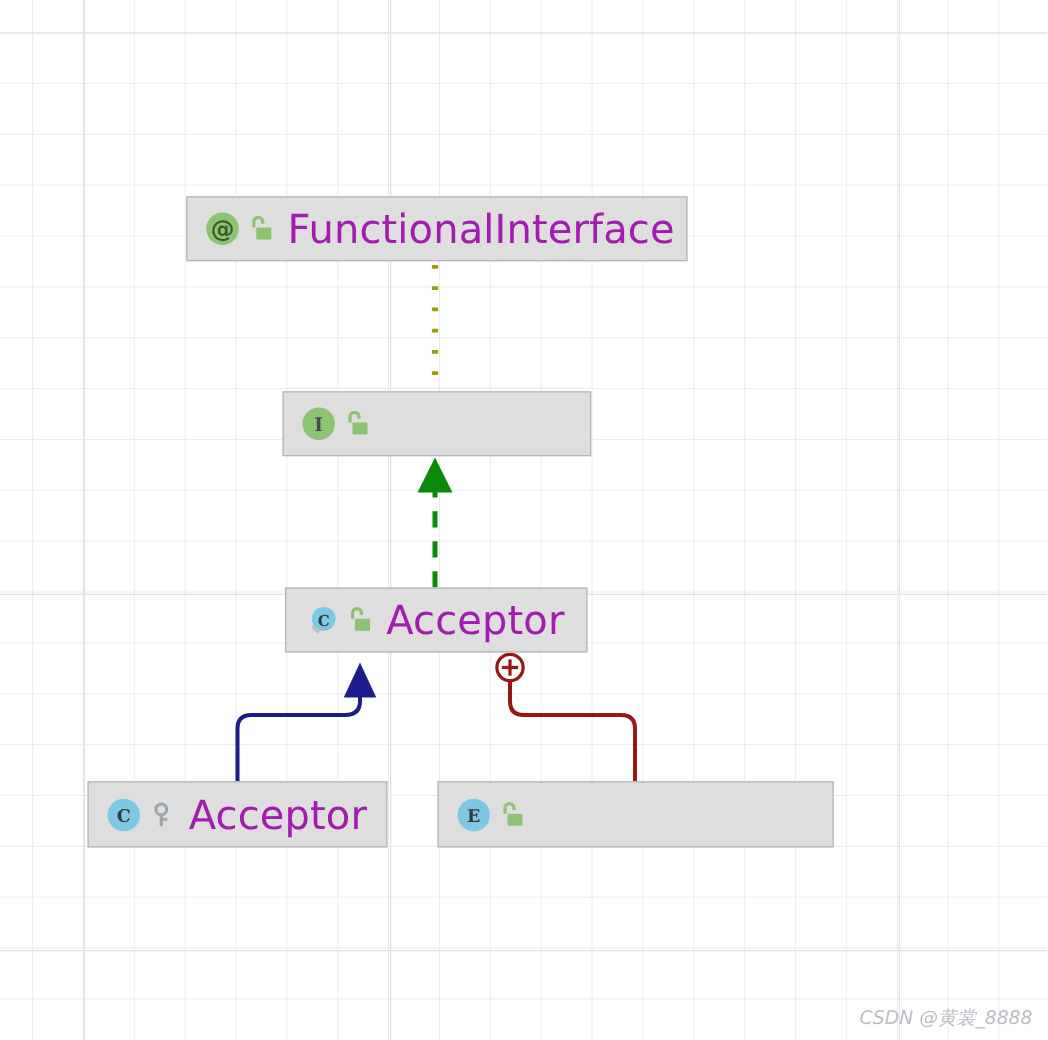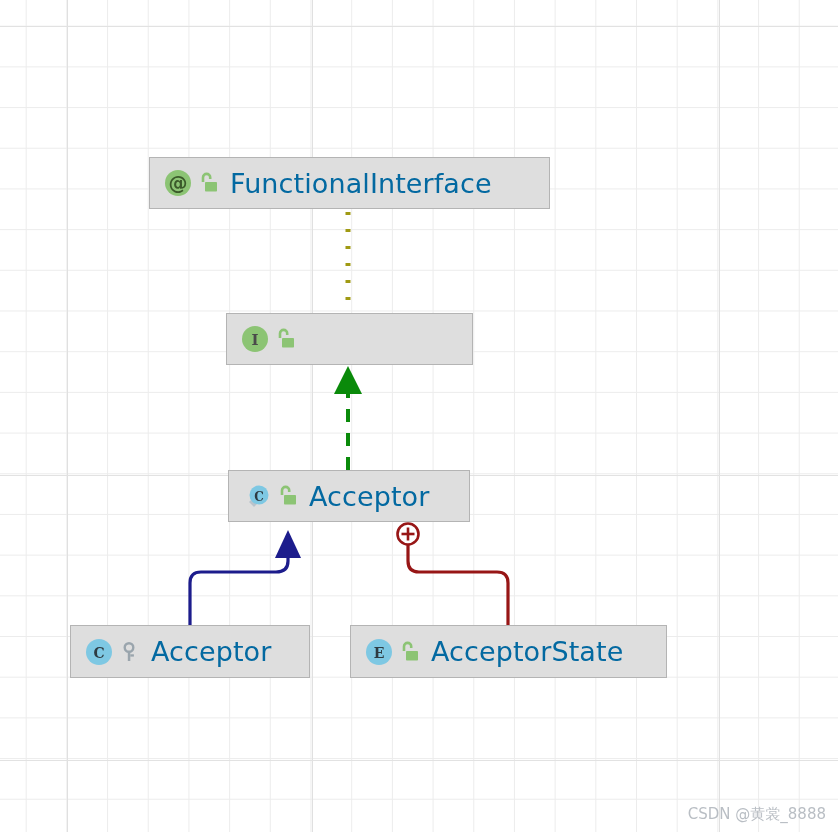--- a/index.html
+++ b/index.html
@@ -56,22 +56,22 @@
     position: absolute;
     box-sizing: border-box;
     background: #dedede;
     border: 1px solid #b4b4b4;
     display: flex;
     align-items: center;
     padding: 0 14px;
     box-shadow: 0 0 0 0 rgba(0,0,0,0);
   }
   .uml-node .node-label {
-    font-size: 27px;
-    color: #0369a1;
+    font-size: 32px;
+    color: #a21caf;
     line-height: 1;
     letter-spacing: 0.1px;
     white-space: nowrap;
   }
 
   .icon-slot {
     display: inline-flex;
     align-items: center;
     justify-content: center;
     flex: none;
@@ -198,18 +198,17 @@
         <circle cx="14" cy="14" r="13" fill="#7ec8e3"></circle>
         <text x="14" y="19.5" text-anchor="middle" font-family="DejaVu Serif, serif" font-size="14" font-weight="bold" fill="#2e3b42">E</text>
       </svg>
     </span>
     <span class="icon-slot vis-icon">
       <svg viewBox="0 0 20 22" width="20" height="22" xmlns="http://www.w3.org/2000/svg">
         <path d="M5 10 L5 5.5 A3.6 3.6 0 0 1 12.2 5.5 L12.2 7" fill="none" stroke="#8cc474" stroke-width="2.6"></path>
         <rect x="7" y="10" width="12" height="9.5" rx="0.8" fill="#8cc474"></rect>
       </svg>
     </span>
-    <span class="node-label">AcceptorState</span>
-  </div>
-
-  <div id="watermark" style="color: rgb(185, 190, 196);">CSDN @黄裳_8888</div>
+  </div>
+
+  <div id="watermark" style="color: rgb(185, 190, 196); font-style: italic;">CSDN @黄裳_8888</div>
 
 </div>
 
 </body></html>

